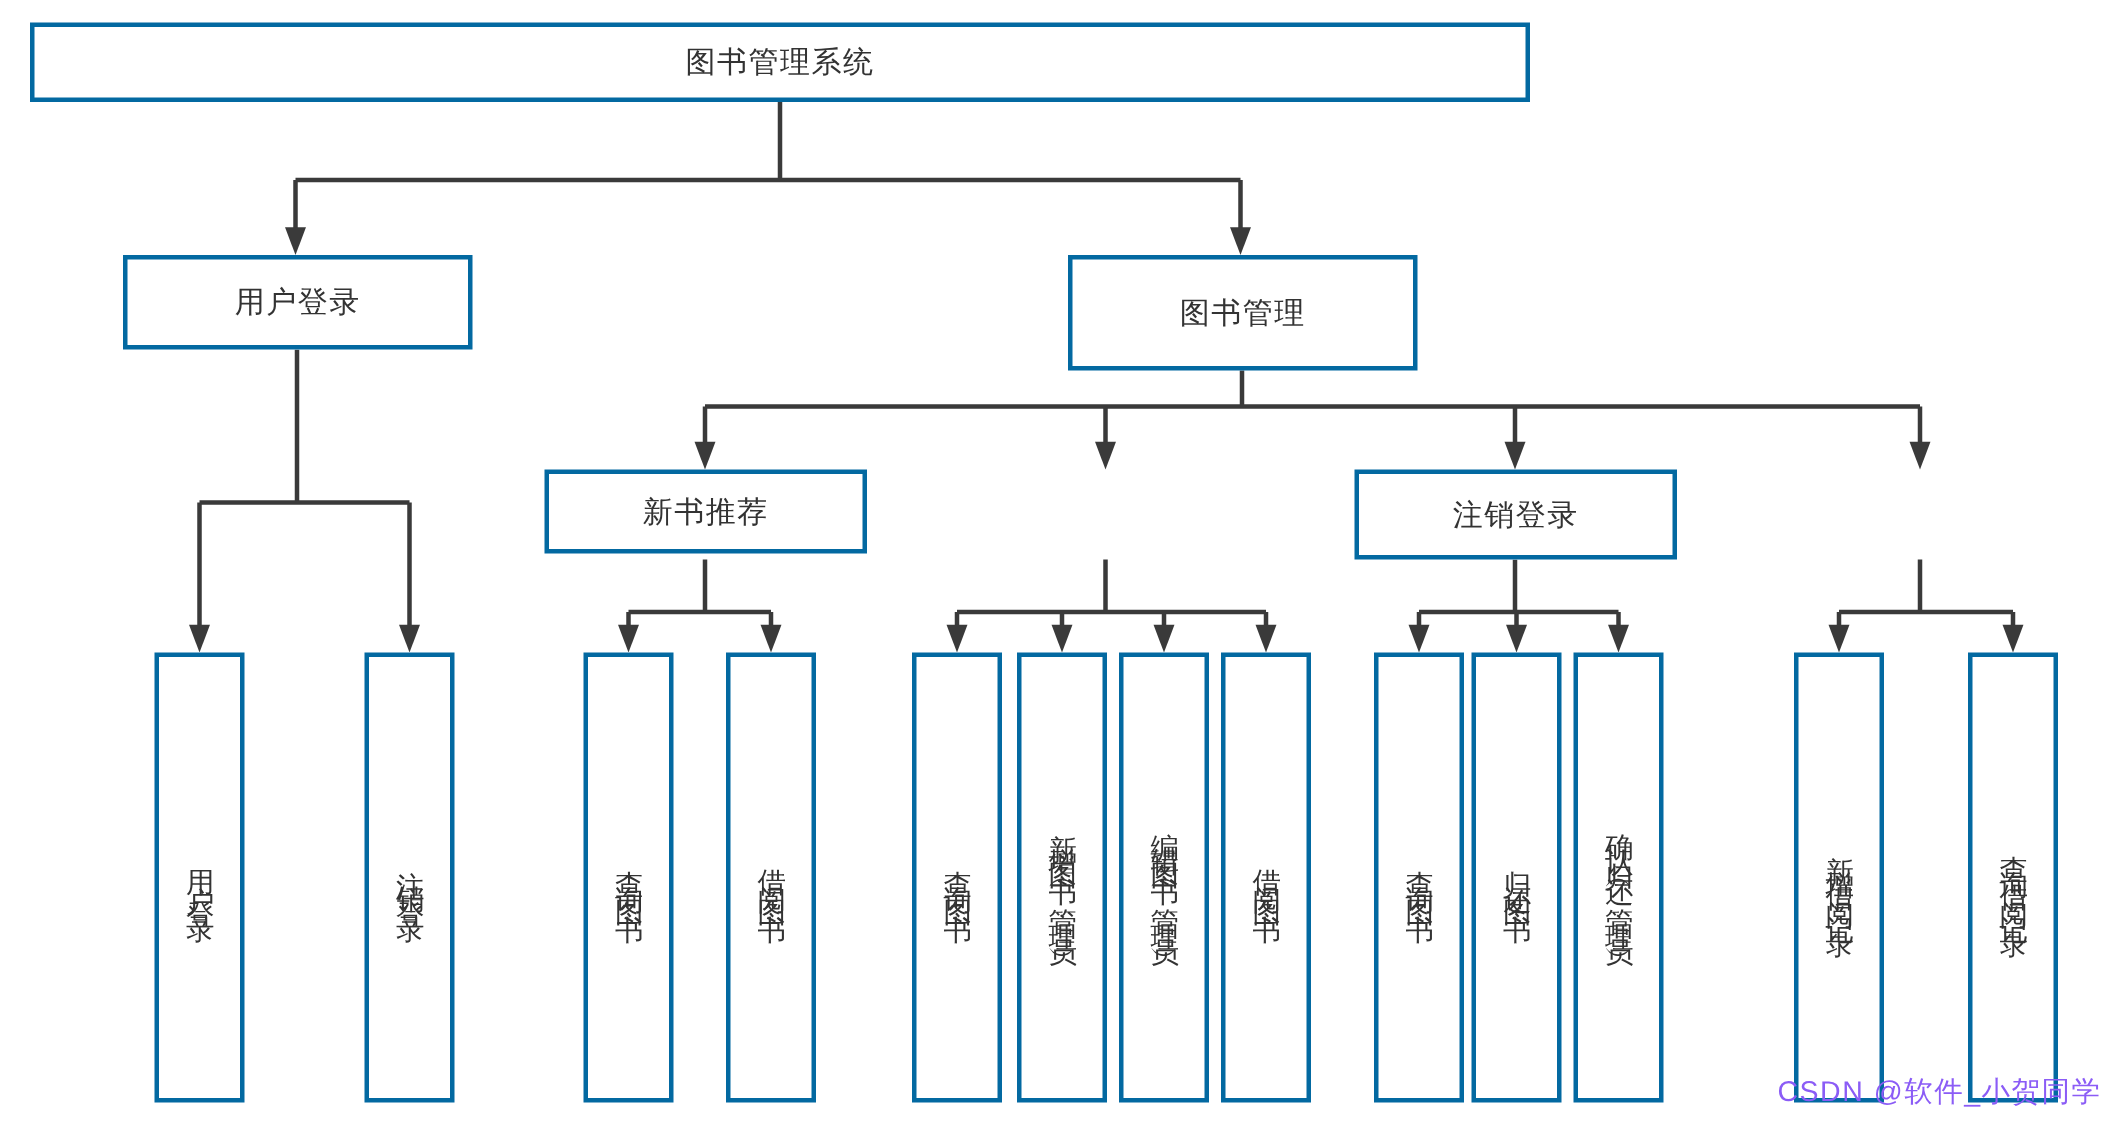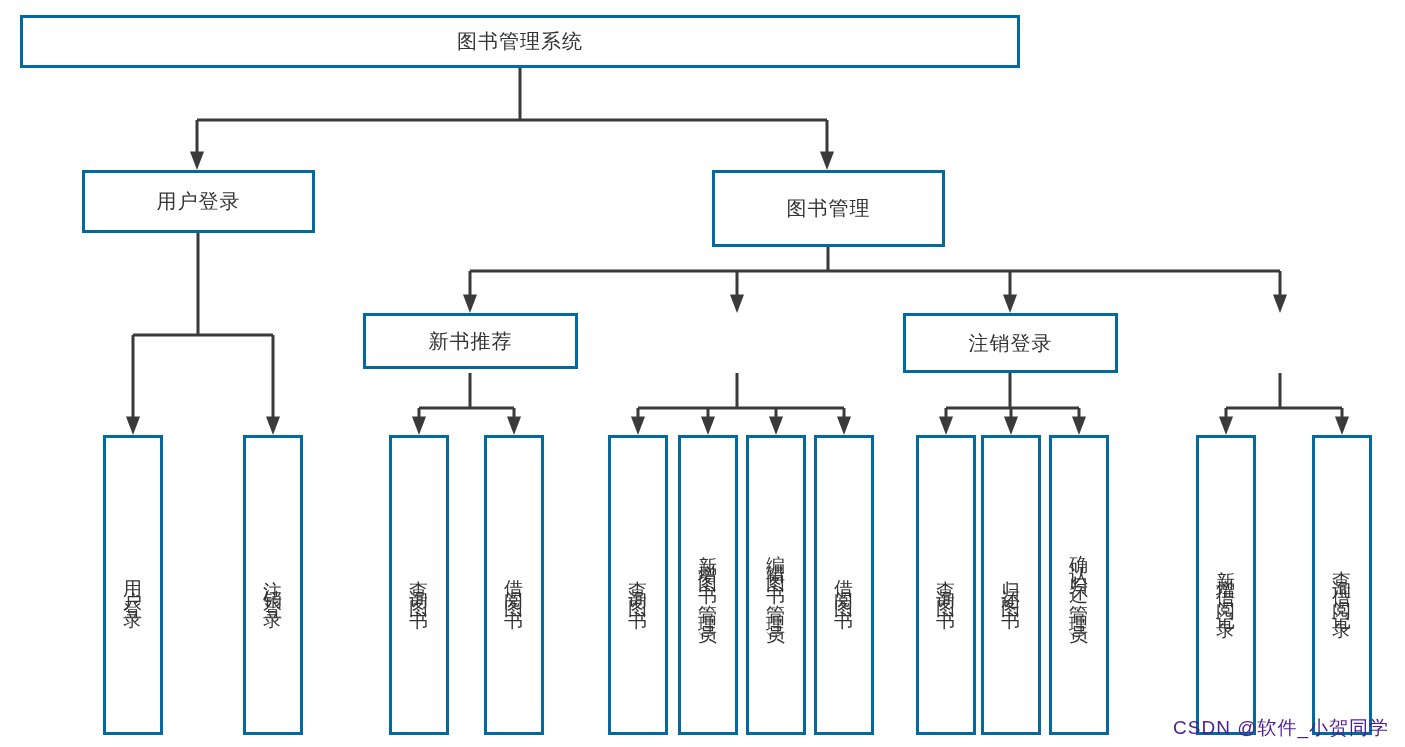--- a/index.html
+++ b/index.html
@@ -26,24 +26,24 @@
   .vbox span{
     writing-mode:vertical-rl;
     text-orientation:mixed;
     font-size:19px;
     letter-spacing:10px;
     line-height:1;
     white-space:nowrap;
   }
   .watermark{
     position:absolute;
-    right:16px;
+    right:4px;
     bottom:6px;
     font-size:19px;
-    color:#4c1d95;
+    color:#8b5cf6;
     letter-spacing:1px;
     z-index:5;
     pointer-events:none;
   }
 </style>
 </head>
 <body>
 
 <div class="canvas">
 

